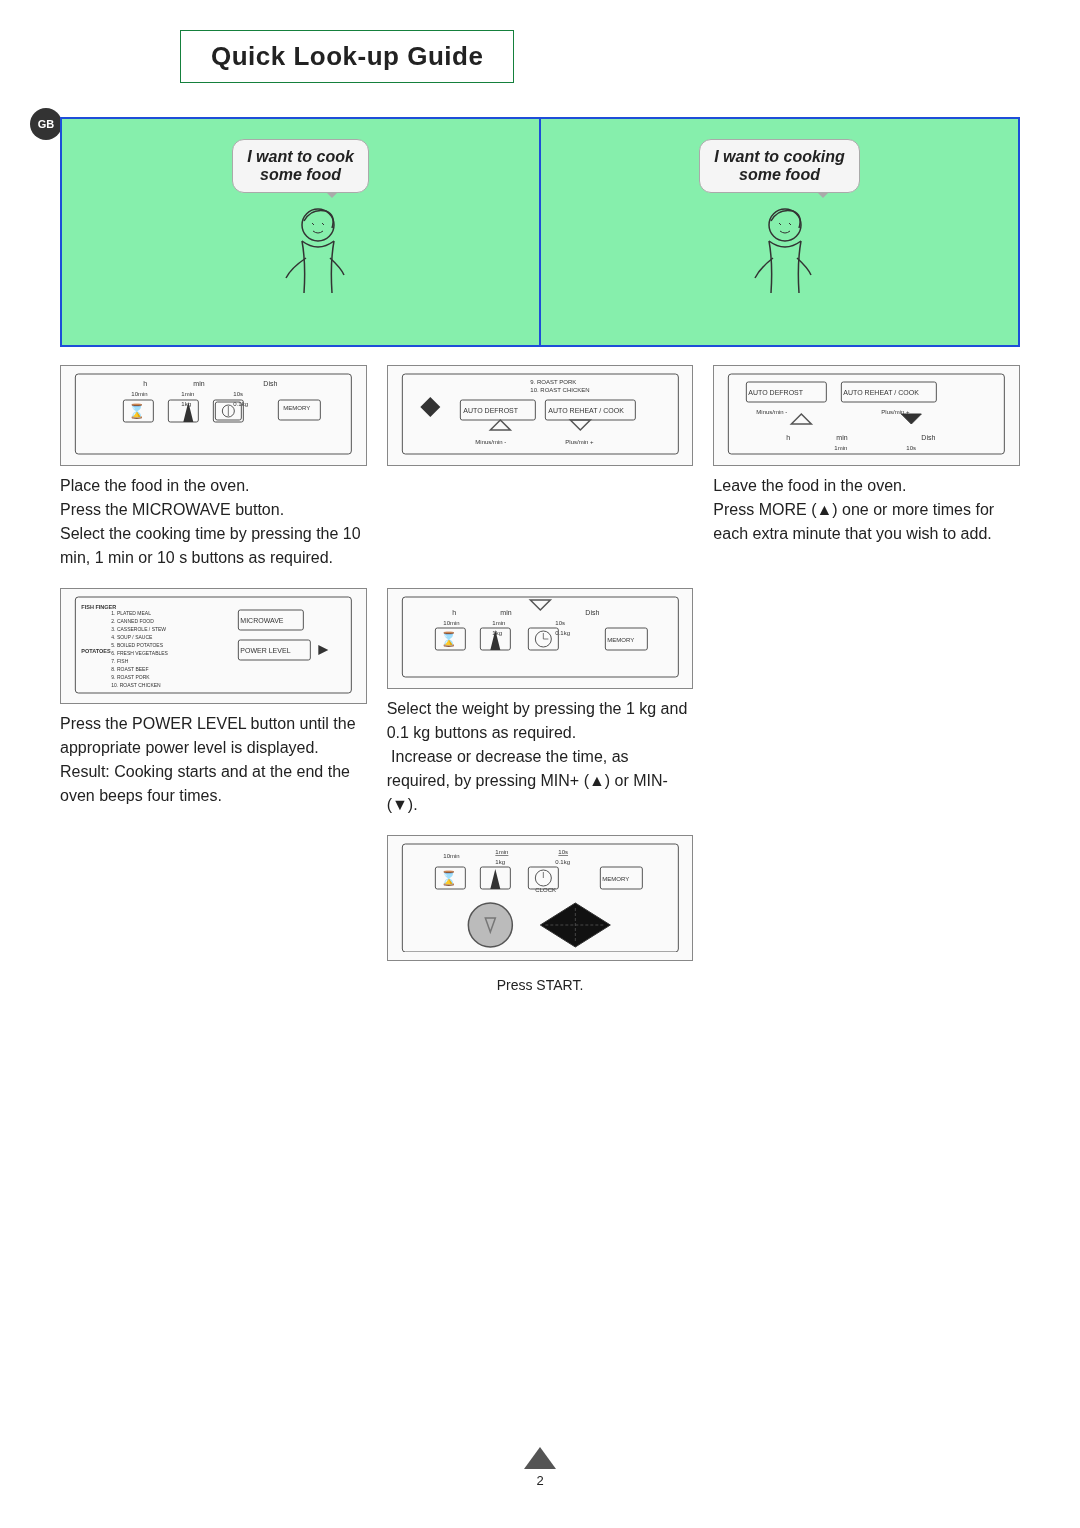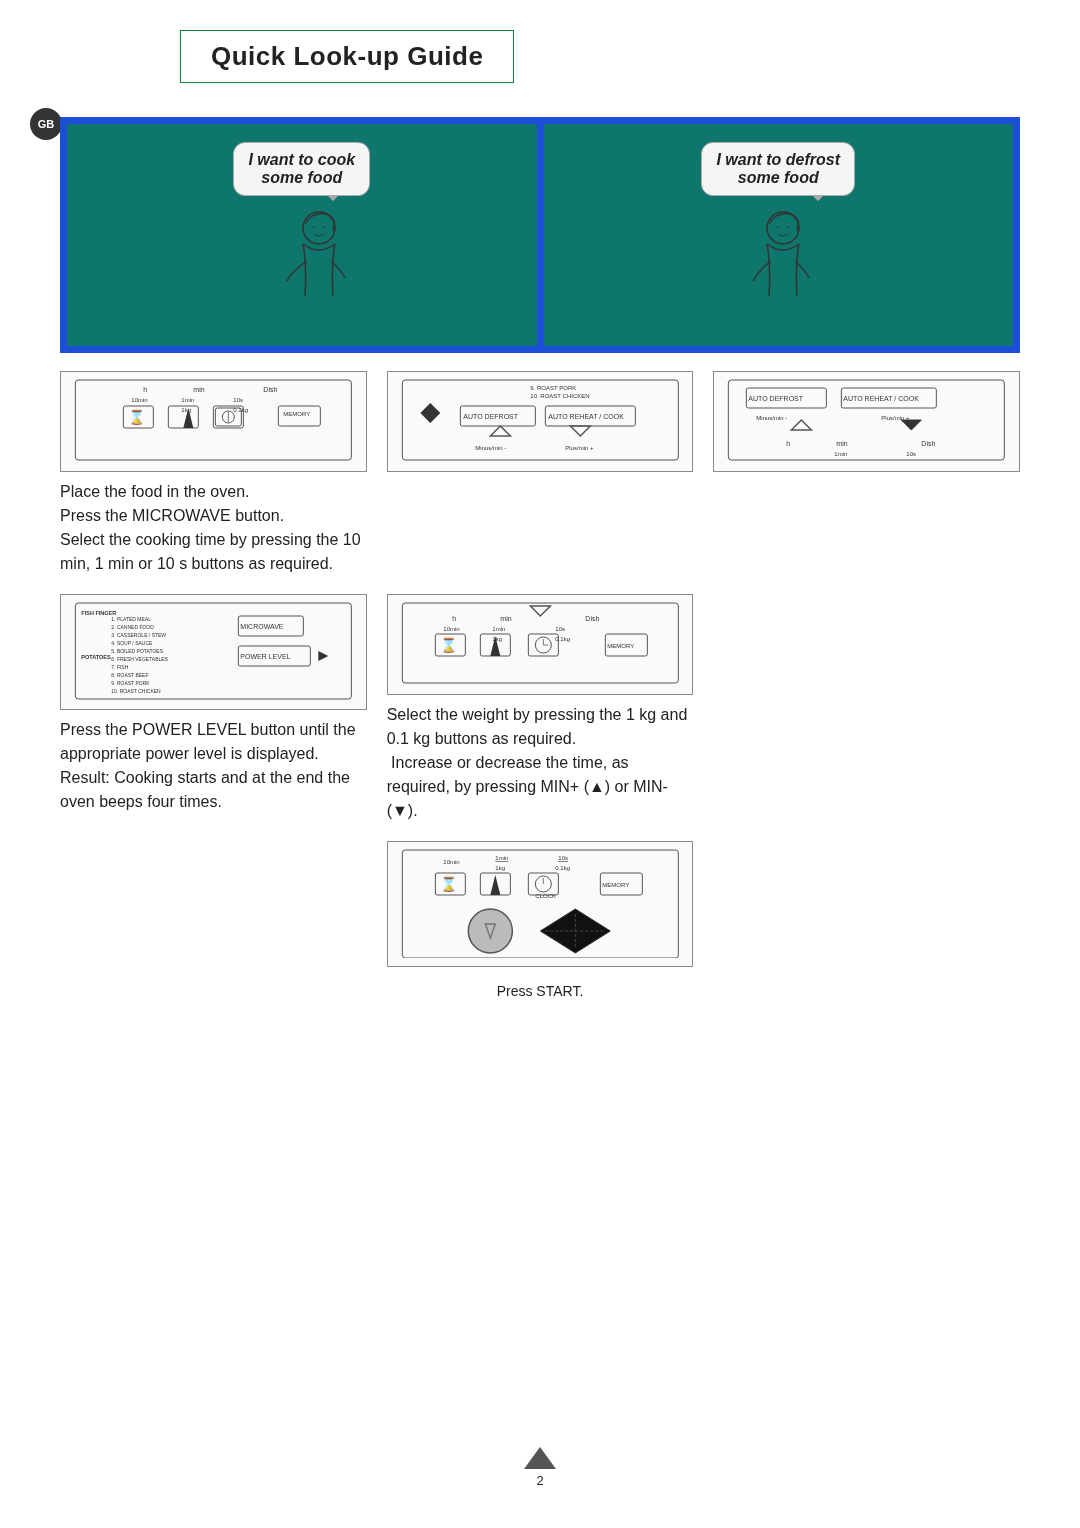--- a/index.html
+++ b/index.html
@@ -46,22 +46,22 @@
       justify-content: center;
     }
     .top-illustrations {
       display: flex;
       gap: 0;
       margin-bottom: 18px;
       background: #ccc;
     }
     .illus-box {
       flex: 1;
-      background: #0f766e;
-      border: 7px solid #1d4ed8;
+      background: #86efac;
+      border: 2px solid #1d4ed8;
       min-height: 230px;
       display: flex;
       flex-direction: column;
       align-items: center;
       justify-content: center;
       padding: 18px 10px 10px 10px;
       position: relative;
     }
     .illus-box + .illus-box {
       border-left: none;
@@ -184,21 +184,21 @@
         <path d="M74 55 Q85 65 88 72" fill="none" stroke="#333" stroke-width="1.5"></path>
 
         <line x1="56" y1="20" x2="58" y2="22" stroke="#333" stroke-width="1"></line>
         <line x1="66" y1="20" x2="68" y2="22" stroke="#333" stroke-width="1"></line>
         <path d="M57 28 Q62 32 67 28" fill="none" stroke="#333" stroke-width="1"></path>
       </svg>
     </div>
 
     <div class="illus-box">
       <div class="speech-bubble">
-        <span>I want to defrost</span><br>
+        <span>I want to cooking</span><br>
         <span>some food</span>
       </div>
       <svg class="person-svg" viewBox="0 0 90 130">
         <circle cx="50" cy="22" r="16" fill="none" stroke="#333" stroke-width="1.5"></circle>
         <path d="M36 18 Q43 5 58 8 Q68 12 64 25" fill="none" stroke="#333" stroke-width="1.5"></path>
         <path d="M34 38 Q38 60 36 90" fill="none" stroke="#333" stroke-width="1.5"></path>
         <path d="M66 38 Q62 60 64 90" fill="none" stroke="#333" stroke-width="1.5"></path>
         <path d="M34 38 Q50 50 66 38" fill="none" stroke="#333" stroke-width="1.5"></path>
         <path d="M38 55 Q25 65 20 75" fill="none" stroke="#333" stroke-width="1.5"></path>
         <path d="M62 55 Q73 65 76 72" fill="none" stroke="#333" stroke-width="1.5"></path>
@@ -295,20 +295,24 @@
 
           <polygon points="175,42 185,52 195,42" fill="#333" stroke="#333" stroke-width="1"></polygon>
 
           <text x="60" y="68" font-size="7" fill="#333">h</text>
           <text x="110" y="68" font-size="7" fill="#333">min</text>
           <text x="195" y="68" font-size="7" fill="#333">Dish</text>
           <text x="108" y="78" font-size="6" fill="#333">1min</text>
           <text x="180" y="78" font-size="6" fill="#333">10s</text>
         </svg>
       </div>
+      <div class="instr-text">
+        Leave the food in the oven.<br>
+        Press MORE (▲) one or more times for each extra minute that you wish to add.
+      </div>
     </div>
 
   </div>
 
   <div class="instructions-row">
 
     <div class="instr-col">
       <div class="device-diagram">
         <svg viewBox="0 0 280 100" style="width:100%;height:100px;">
           <rect x="2" y="2" width="276" height="96" rx="3" fill="none" stroke="#555" stroke-width="1"></rect>

